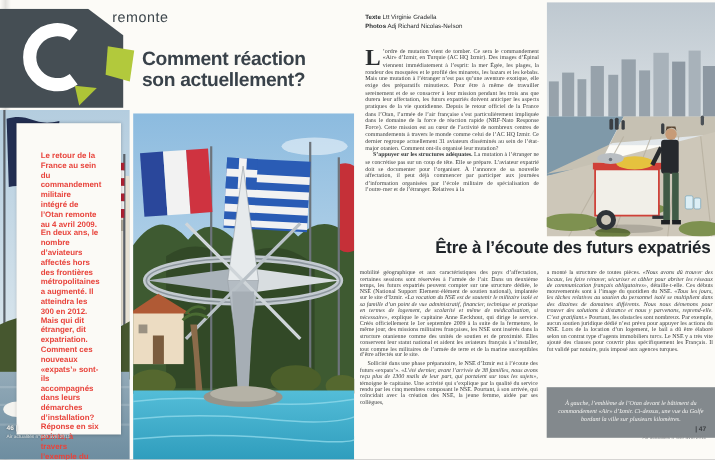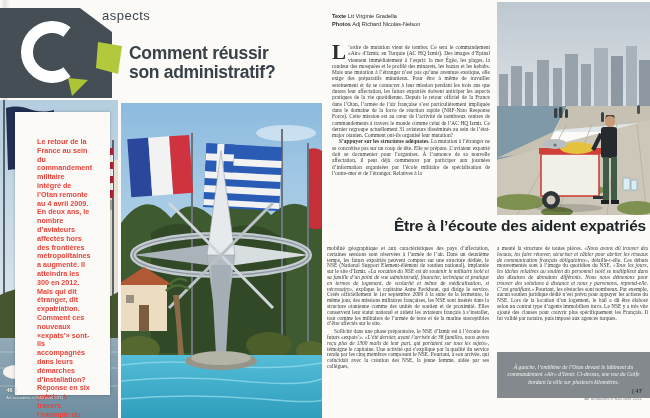--- a/index.html
+++ b/index.html
@@ -49,24 +49,24 @@
 <body>
 
 <div id="spread">
 
   <svg class="abs" style="left:0;top:8px;" width="124" height="92" viewBox="0 0 124 92">
     <polygon points="0,0 80,0 112,24 112,90 0,90" fill="#454e54"></polygon>
     <path d="M 67,24 A 25,25 0 1 0 67,64" fill="none" stroke="#ffffff" stroke-width="12" stroke-linecap="butt"></path>
     <polygon points="98,34 122,38 118,66 96,60" fill="#b2c93c"></polygon>
     <polygon points="68,70 88,72 72,88" fill="#aec437"></polygon>
   </svg>
-  <div class="abs section-label">aspects</div>
+  <div class="abs section-label">remonte</div>
   <div class="abs title">
-    <span>Comment réussir</span><br>
-    <span>son administratif?</span>
+    <span>Comment réaction</span><br>
+    <span>son actuellement?</span>
   </div>
 
   <svg class="photo" style="left:0;top:100px;" width="118" height="318" viewBox="0 0 118 318">
     <defs>
       <linearGradient id="lpSky" x1="0" y1="0" x2="0" y2="1">
         <stop offset="0" stop-color="#b4cddf"></stop>
           <stop offset="1" stop-color="#dde8ee"></stop>
       </linearGradient>
       <linearGradient id="lpWater" x1="0" y1="0" x2="0" y2="1">
         <stop offset="0" stop-color="#93aab8"></stop>
@@ -260,21 +260,21 @@
       <rect x="114" y="155" width="6" height="44" fill="#3f5a45"></rect>
       <rect x="104" y="198" width="8" height="4" fill="#1d2023"></rect>
         <rect x="114" y="198" width="8" height="4" fill="#1d2023"></rect>
     </g>
     <g>
       <rect x="126" y="176" width="7" height="12" rx="1.5" fill="#dceef5" stroke="#7ea9bd" stroke-width=".7"></rect>
       <rect x="134" y="178" width="6" height="10" rx="1.5" fill="#dceef5" stroke="#7ea9bd" stroke-width=".7"></rect>
     </g>
   </svg>
 
-  <div class="abs subheading">Être à l’écoute des aident expatriés</div>
+  <div class="abs subheading">Être à l’écoute des futurs expatriés</div>
 
   <div class="bodycol col1">
     <p><span>mobilité géographique et aux caractéristiques des pays d’affectation, certaines sessions sont réservées à l’armée de l’air. Dans un deuxième temps, les futurs expatriés peuvent compter sur une structure dédiée, le NSE (National Support Element-élément de soutien national), implantée sur le site d’Izmir. </span><i>«La vocation du NSE est de soutenir le militaire isolé et sa famille d’un point de vue administratif, financier, technique et pratique en termes de logement, de scolarité et même de médicalisation, si nécessaire»</i><span>, explique le capitaine Anne Eeckhout, qui dirige le service. Créés officiellement le 1er septembre 2009 à la suite de la fermeture, le même jour, des missions militaires françaises, les NSE sont insérés dans la structure otanienne comme des unités de soutien et de proximité. Elles conservent leur statut national et aident les aviateurs français à s’installer, tout comme les militaires de l’armée de terre et de la marine susceptibles d’être affectés sur le site.</span></p>
     <p class="ind"><span>Sollicité dans une phase préparatoire, le NSE d’Izmir est à l’écoute des futurs «expats’». </span><i>«L’été dernier, avant l’arrivée de 38 familles, nous avons reçu plus de 1300 mails de leur part, qui portaient sur tous les sujets»</i><span>, témoigne le capitaine. Une activité qui s’explique par la qualité du service rendu par les cinq membres composant le NSE. Pourtant, à son arrivée, qui coïncidait avec la création des NSE, la jeune femme, aidée par ses collègues,</span></p>
   </div>
 
   <div class="bodycol col2">
     <p><span>a monté la structure de toutes pièces. </span><i>«Nous avons dû trouver des locaux, les faire rénover, sécuriser et câbler pour abriter les réseaux de communication français obligatoires»</i><span>, détaille-t-elle. Ces débuts mouvementés sont à l’image du quotidien du NSE. </span><i>«Tous les jours, les tâches relatives au soutien du personnel isolé se multiplient dans des dizaines de domaines différents. Nous nous démenons pour trouver des solutions à distance et nous y parvenons, reprend-elle. C’est gratifiant.»</i><span> Pourtant, les obstacles sont nombreux. Par exemple, aucun soutien juridique dédié n’est prévu pour appuyer les actions du NSE. Lors de la location d’un logement, le bail a dû être élaboré selon un contrat type d’agents immobiliers turcs. Le NSE y a très vite ajouté des clauses pour couvrir plus spécifiquement les Français. Il fut validé par notaire, puis imposé aux agences turques.</span></p>
   </div>
 

